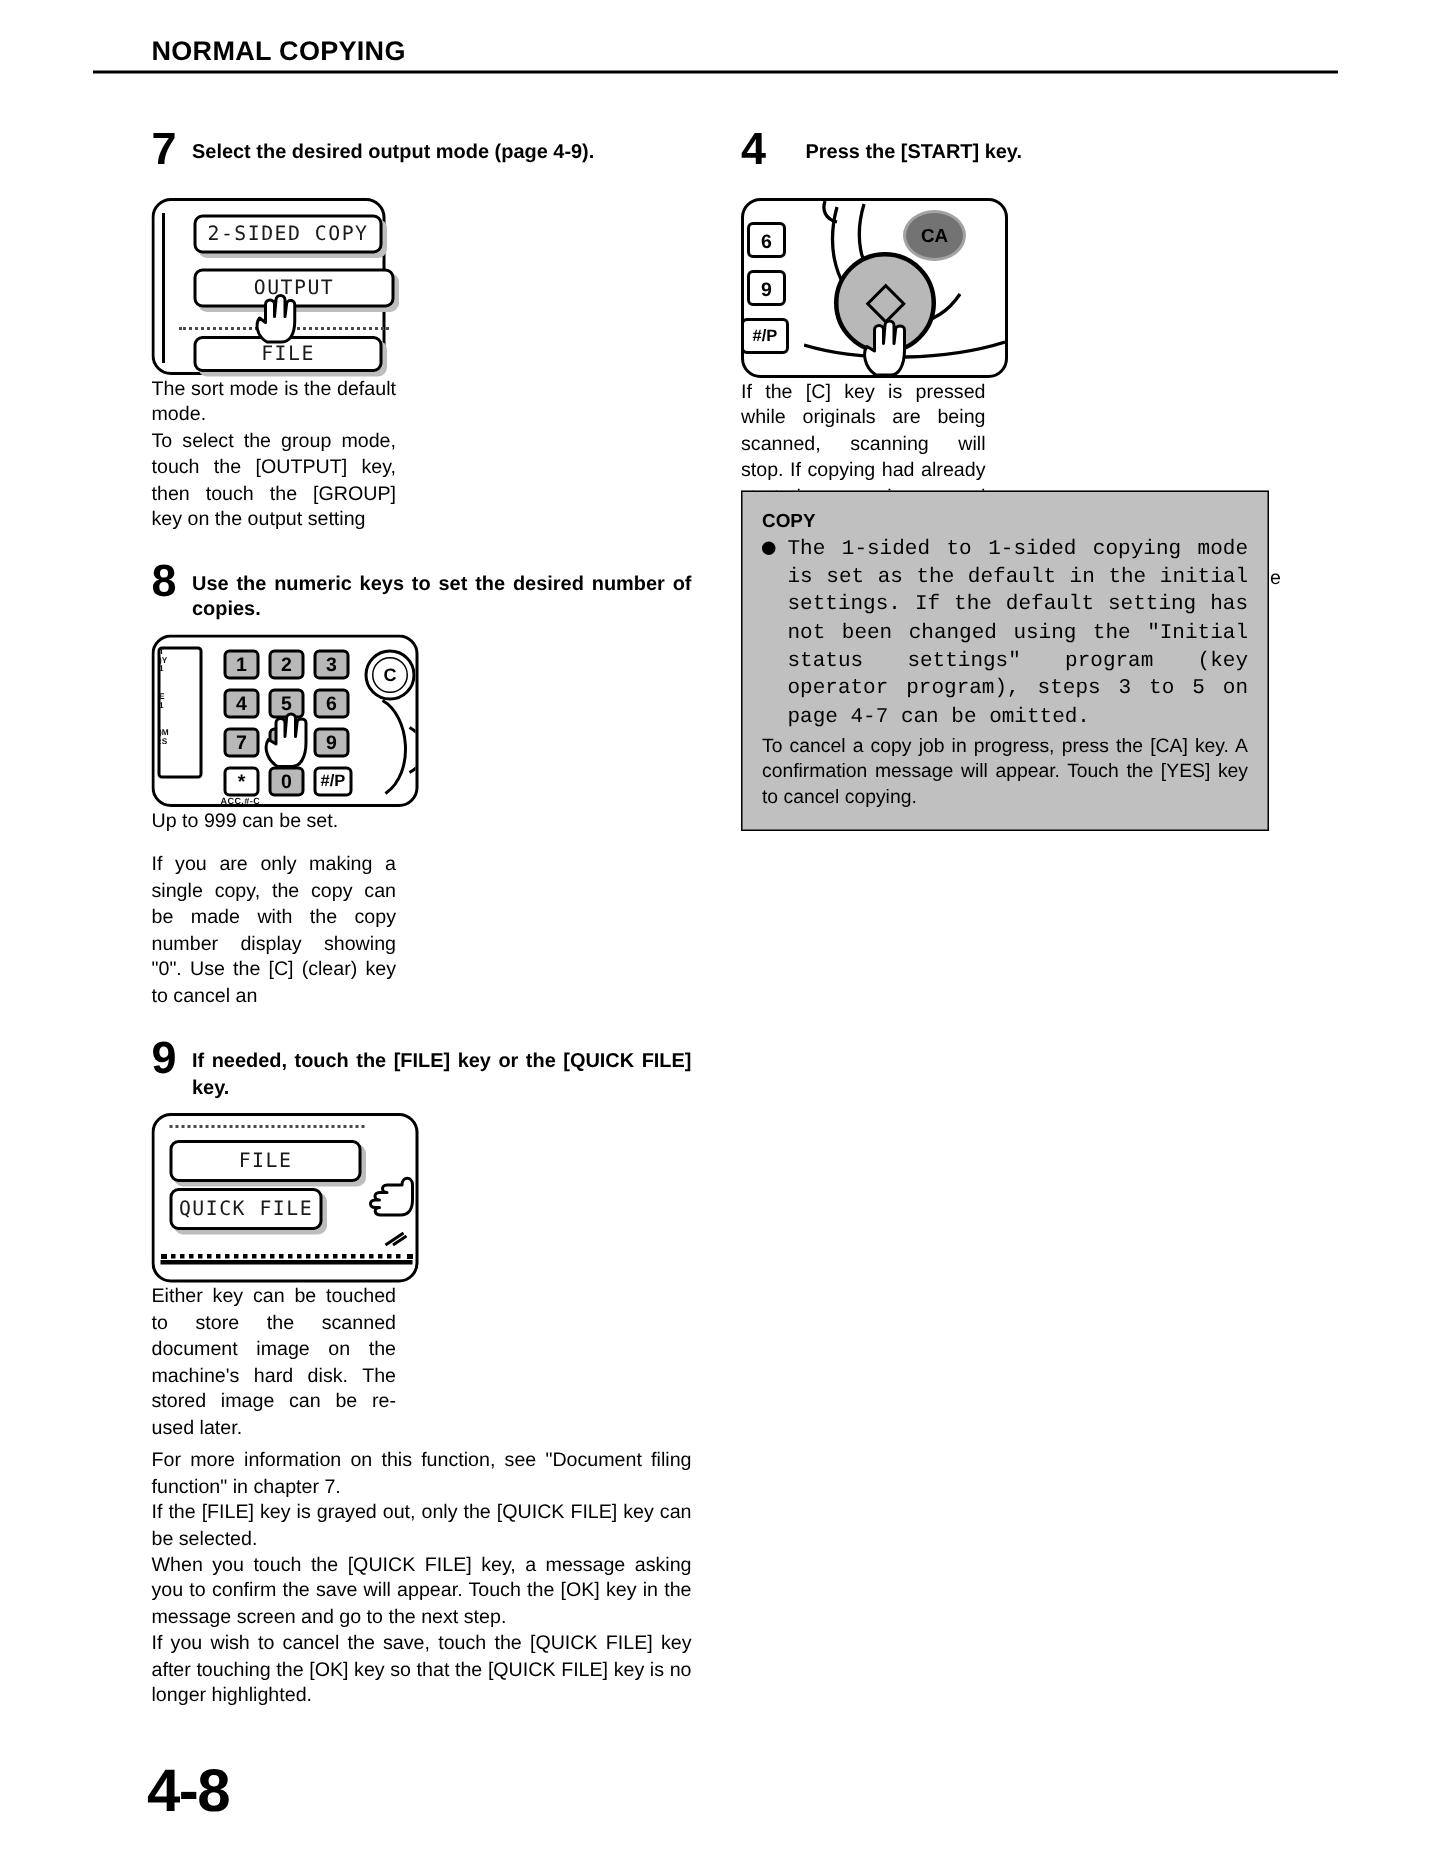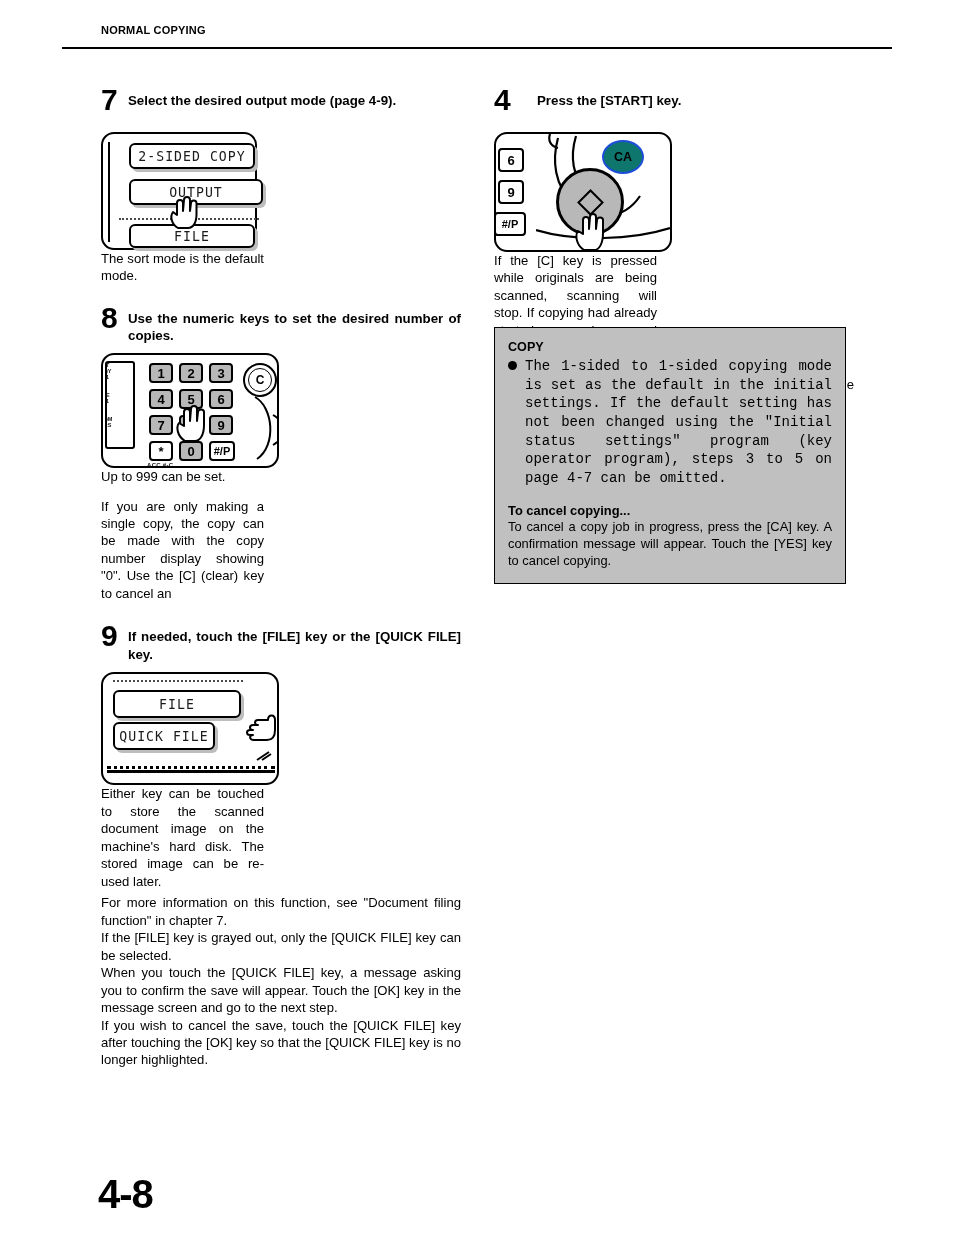--- a/index.html
+++ b/index.html
@@ -18,21 +18,21 @@
   .page {
     position: absolute;
     left: 0; top: 0;
     width: 954px; height: 1235px;
   }
 
   
   #running-header {
     position: absolute;
     left: 101px; top: 24px;
-    font-size: 11px;
+    font-size: 18px;
     font-weight: bold;
     letter-spacing: 0.2px;
   }
   #header-rule {
     position: absolute;
     left: 62px; top: 47px;
     width: 830px; height: 2px;
     background: #000;
   }
 
@@ -169,23 +169,23 @@
   }
   .start-diamond {
     width: 15px; height: 15px;
     border: 2px solid #000;
     background: #b8b8b8;
     transform: rotate(45deg);
   }
   .ca-key {
     position: absolute;
     width: 38px; height: 30px;
-    border: 2px solid #1d4ed8;
+    border: 2px solid #a3a3a3;
     border-radius: 50%;
-    background: #0f766e;
+    background: #737373;
     display: flex; align-items: center; justify-content: center;
     font-size: 12.5px;
     font-weight: bold;
   }
 
   .micro-label {
     position: absolute;
     font-size: 6px;
     font-weight: bold;
     font-family: "Liberation Sans", sans-serif;
@@ -286,20 +286,21 @@
 
           <svg class="hand" style="left:62px;top:60px;" width="40" height="38" viewBox="0 0 40 38">
             <path d="M13 34 C6 30 5 22 8 18 L12 21 L12 9 C12 5 18 5 18 9 L18 17
                      L19 6 C19 2 25 2 25 6 L25 17 L26 9 C26 5.5 31.5 5.5 31.5 9
                      L31.5 20 C31.5 29 28 34 23 34 Z" fill="#ffffff" stroke="#000000" stroke-width="2" stroke-linejoin="round"></path>
           </svg>
         </div>
 
         <div class="body-text narrow-col">
           <p>The sort mode is the default mode.</p>
+          <p>To select the group mode, touch the [OUTPUT] key, then touch the [GROUP] key on the output setting</p>
         </div>
       </div>
 
     </div>
 
     <div class="step" style="margin-top:25px;">
       <div class="step-head">
         <span class="step-num">8</span>
         <span class="step-title indent-1">Use the numeric keys to set the desired number of copies.</span>
       </div>
@@ -443,19 +444,18 @@
   </div>
 
   <div id="notes-box">
     <div id="notes-title">COPY</div>
 
     <div class="note-item">
       <span class="note-bullet"></span>
       <span>The 1-sided to 1-sided copying mode is set as the default in the initial settings. If the default setting has not been changed using the "Initial status settings" program (key operator program), steps 3 to 5 on page 4-7 can be omitted.</span>
     </div>
 
-    <div class="notes-sub">To cancel copying...</div>
     <div class="notes-body">To cancel a copy job in progress, press the [CA] key. A confirmation message will appear. Touch the [YES] key to cancel copying.</div>
   </div>
 
   <div id="folio">4-8</div>
 
 </div>
 
 </body></html>

